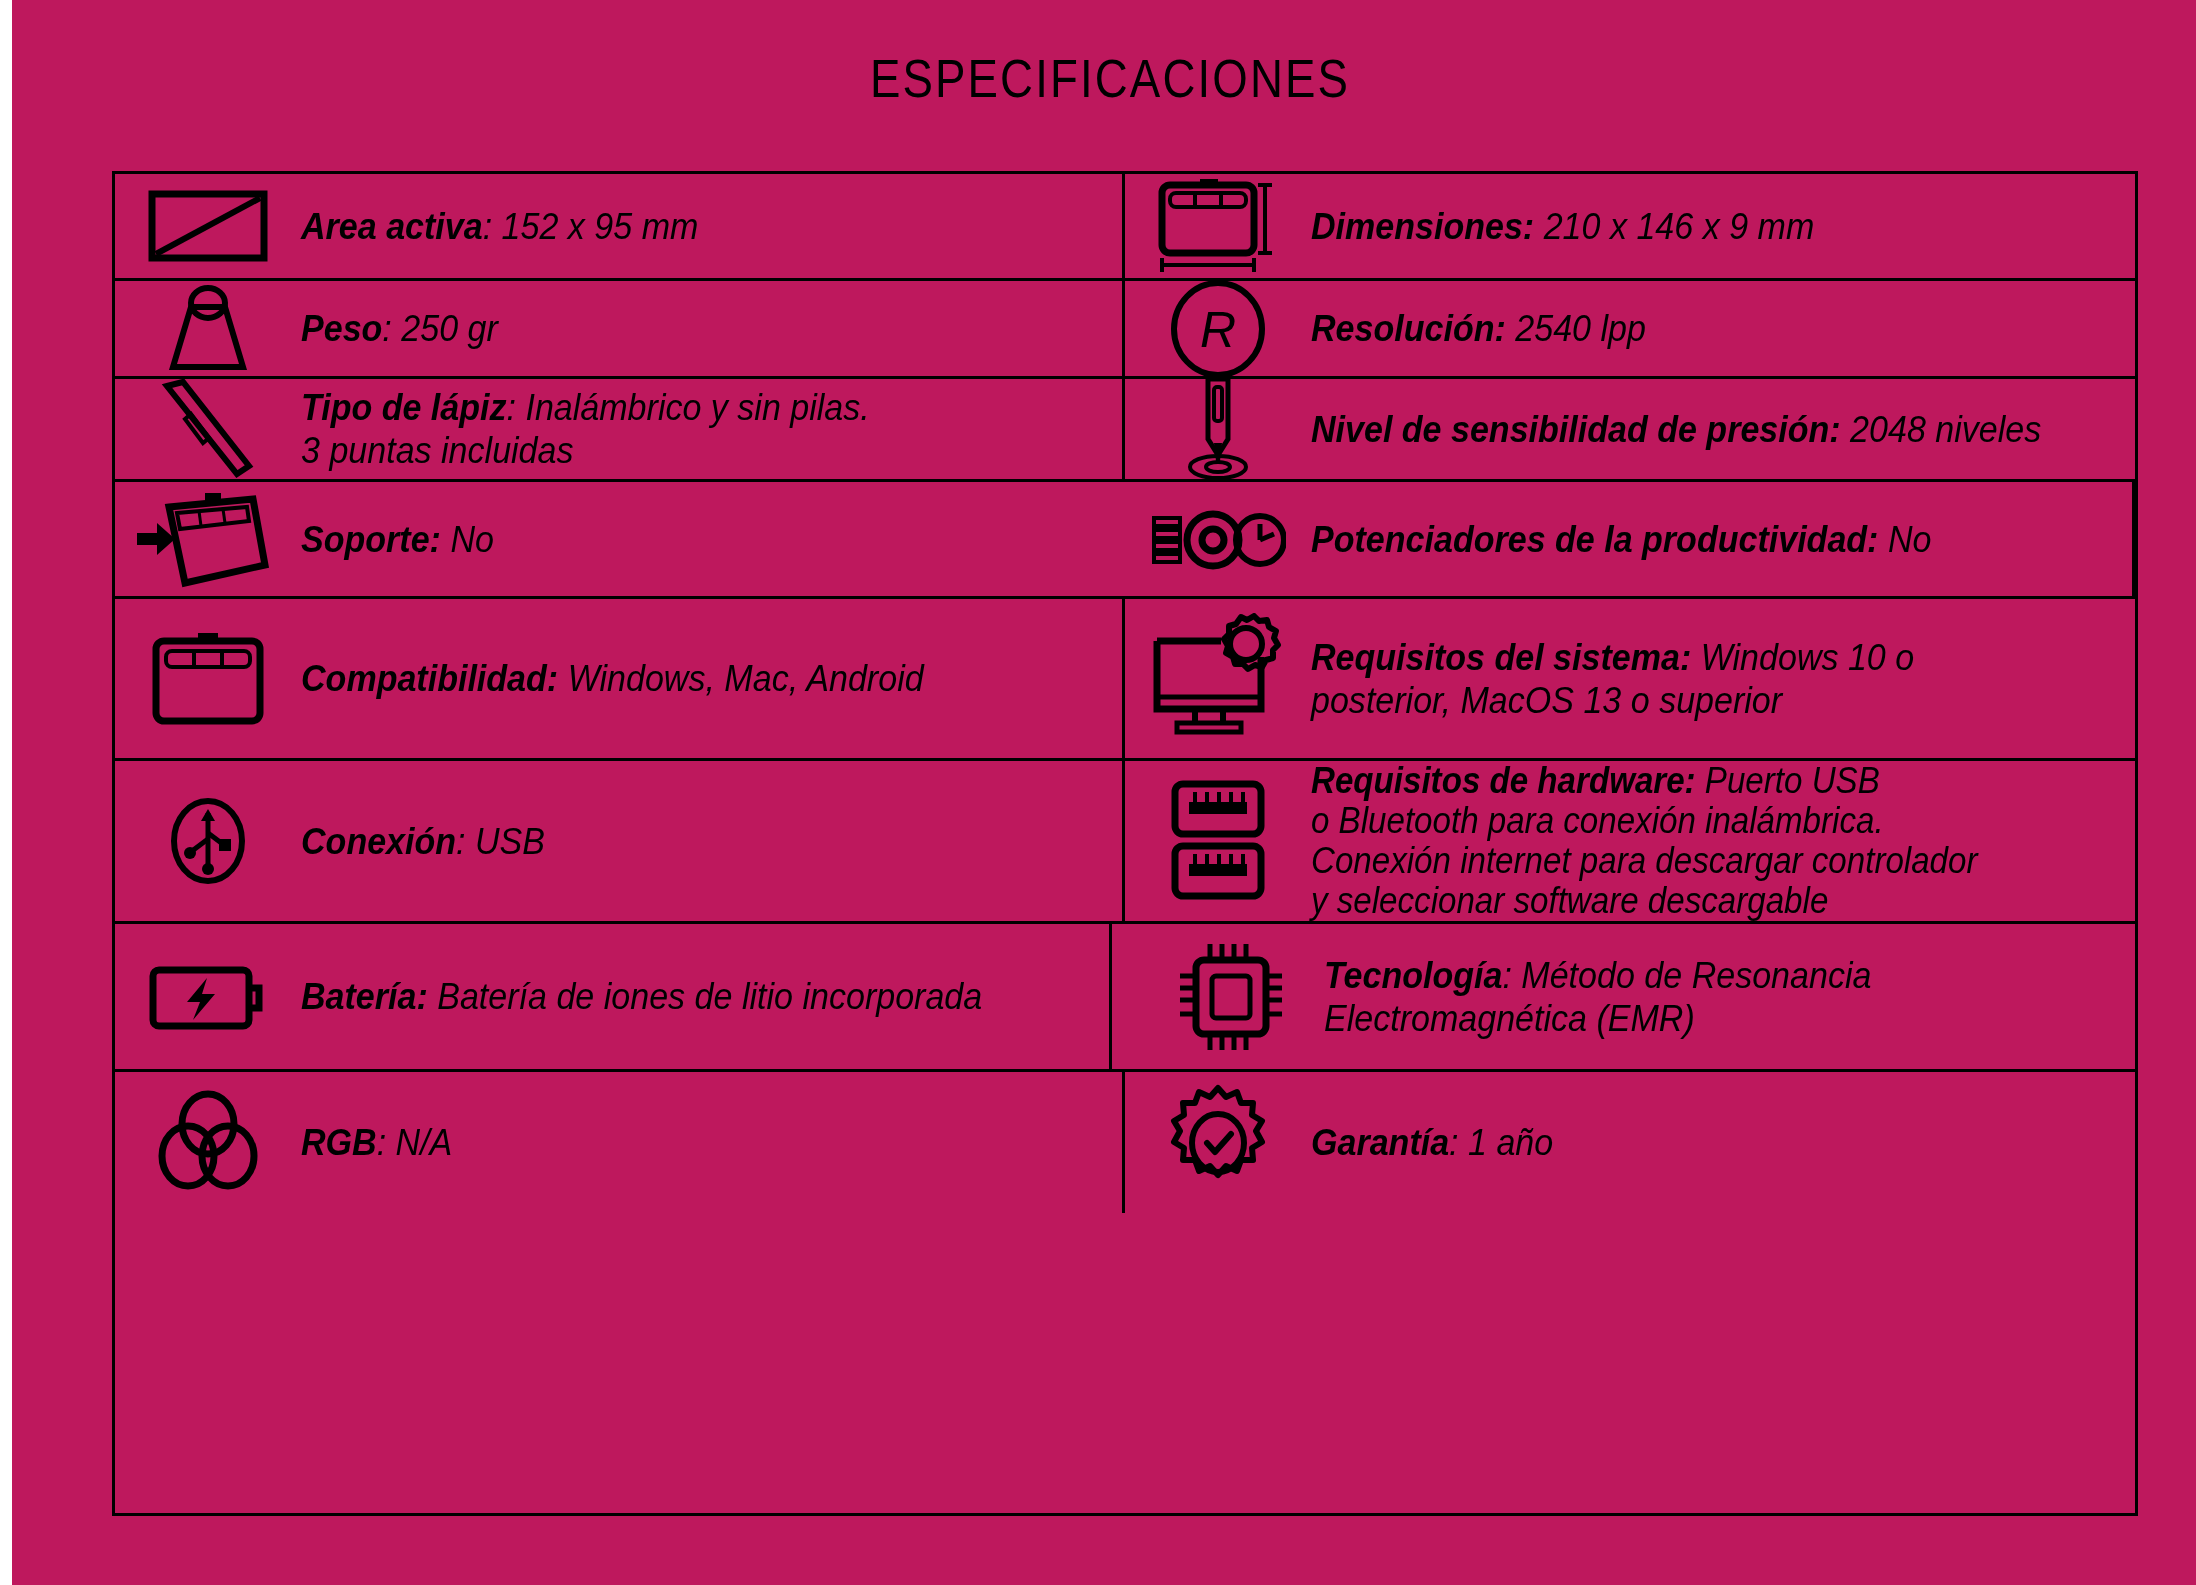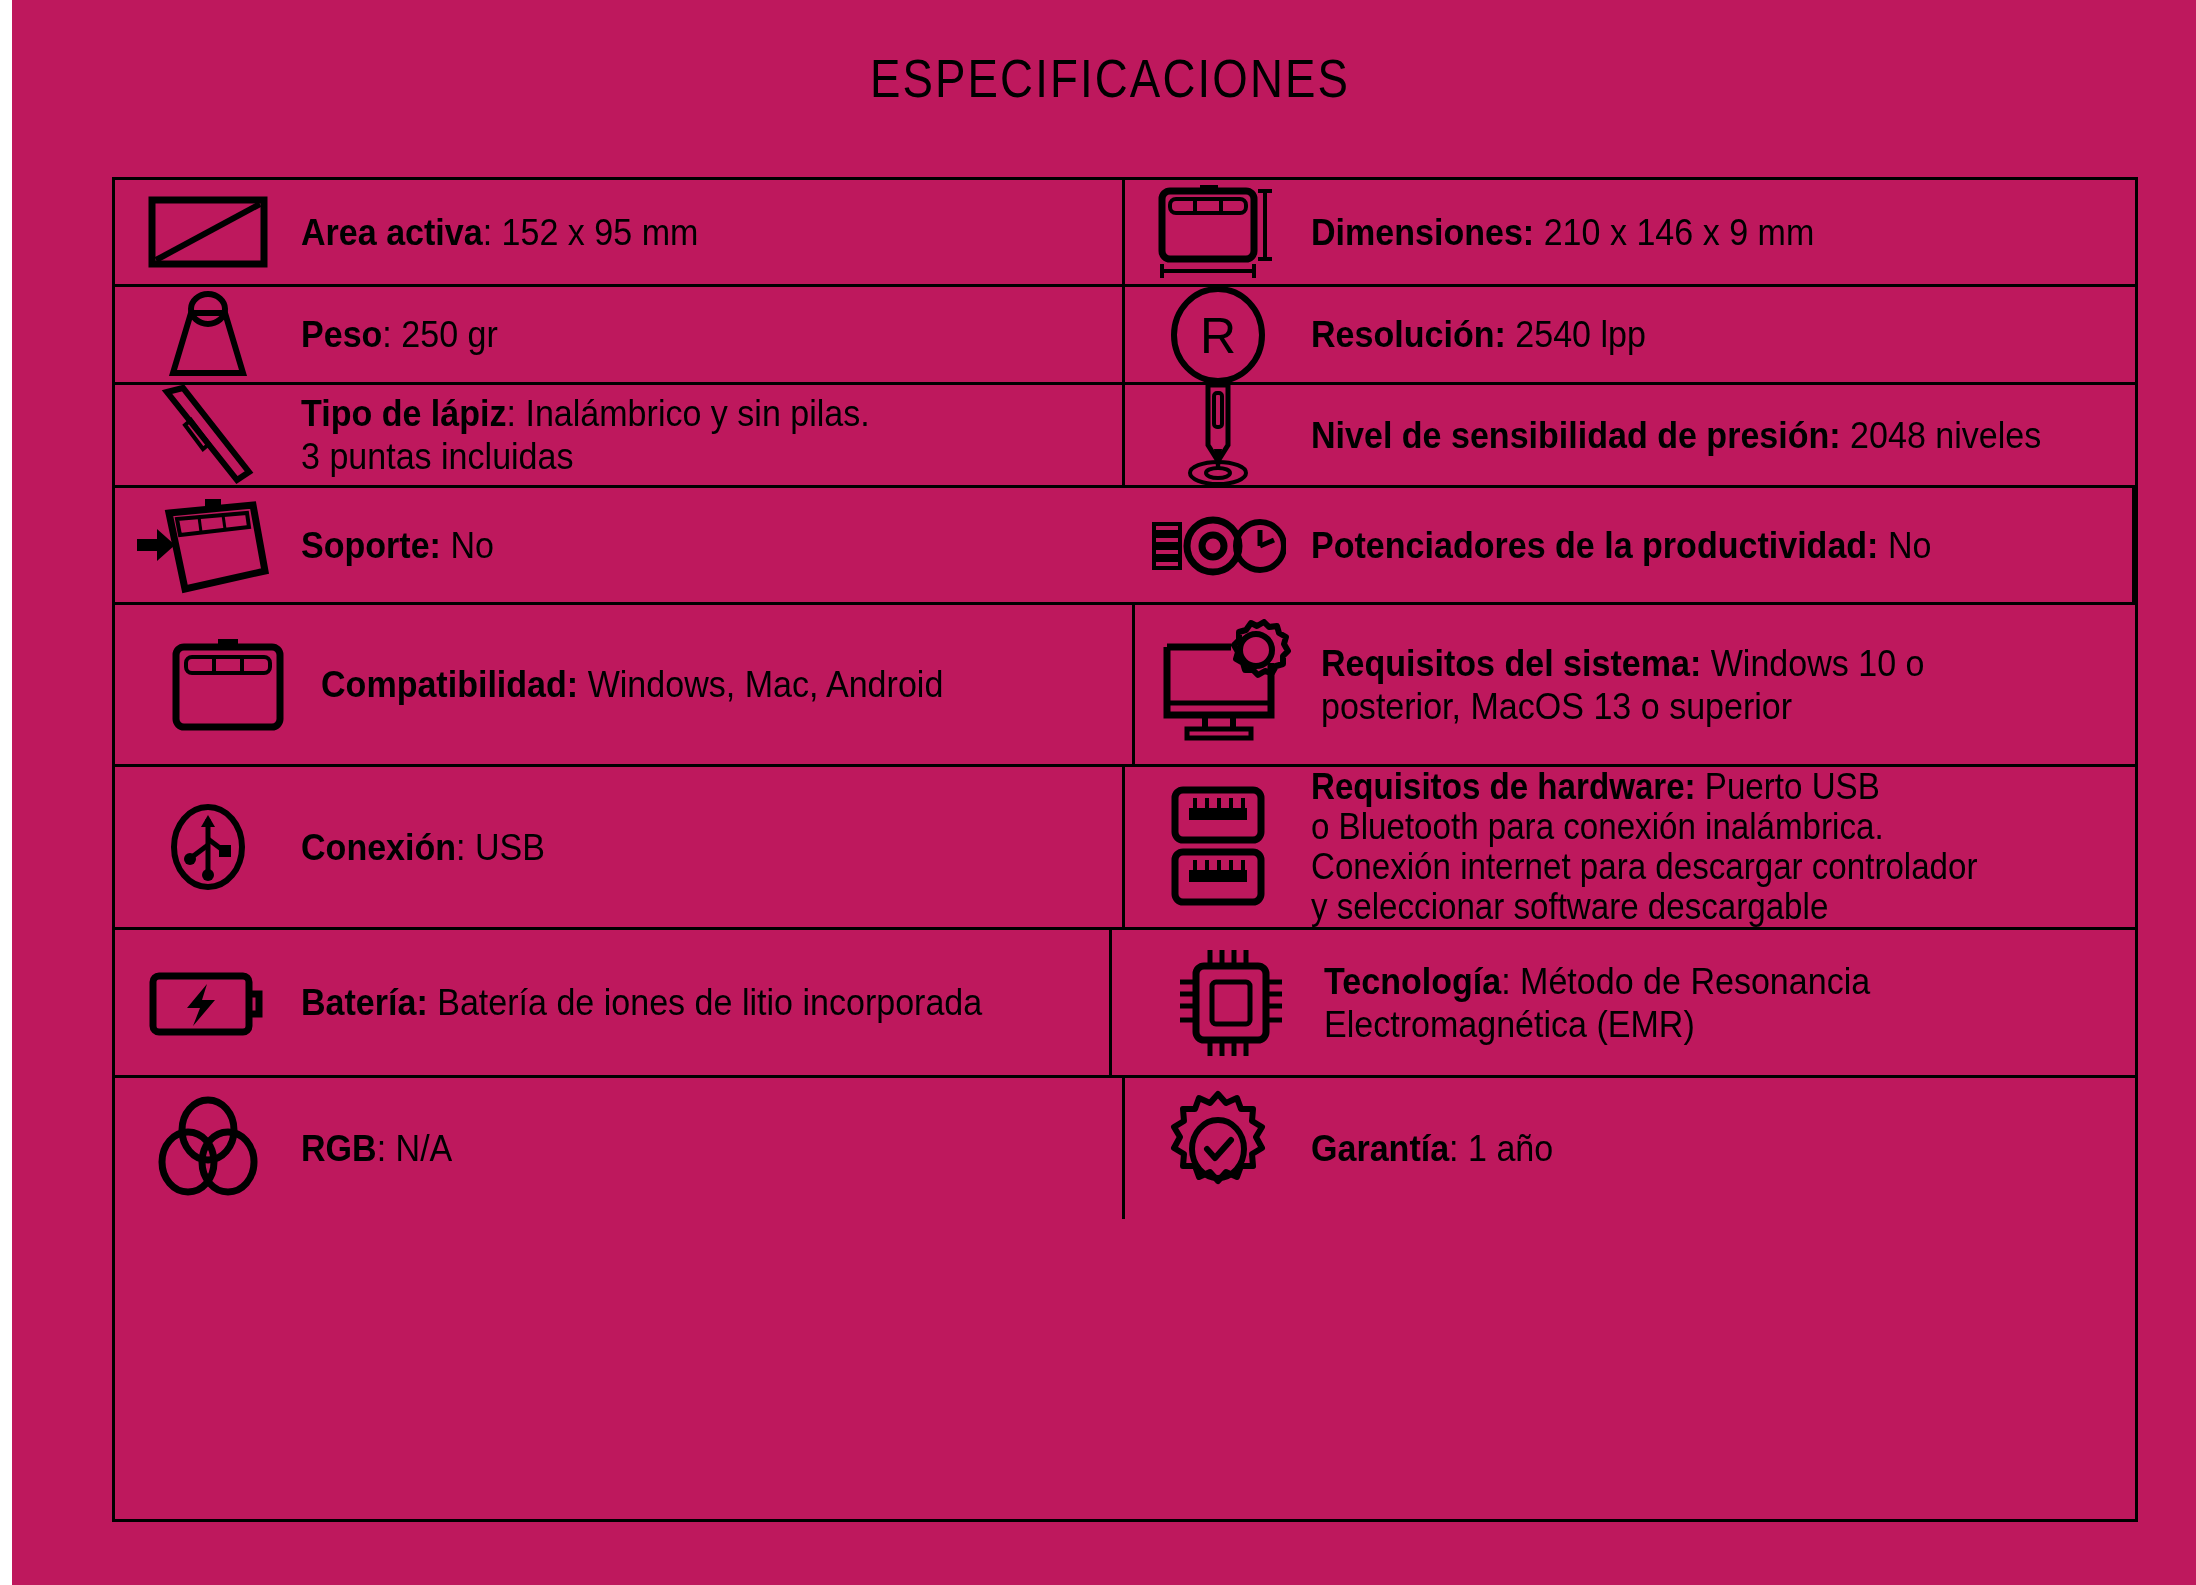--- a/index.html
+++ b/index.html
@@ -37,27 +37,28 @@
     font-family: "Liberation Sans Narrow", "Liberation Sans", sans-serif;
     transform: scaleX(0.86);
     transform-origin: center top;
     white-space: nowrap;
   }
 
   
   #spec-table {
     position: absolute;
     left: 100px;
-    top: 177px;
+    top: 171px;
     width: 2026px;
     height: 1345px;
     border: 3px solid #000;
     box-sizing: border-box;
     display: flex;
     flex-direction: column;
+    font-style: italic;
   }
   .spec-row {
     display: flex;
     flex-direction: row;
     border-bottom: 3px solid #000;
     box-sizing: border-box;
     width: 100%;
   }
   .spec-row:last-child { border-bottom: none; }
 
@@ -225,21 +226,21 @@
             <line x1="110" y1="34" x2="110" y2="18" stroke="#000" stroke-width="5"></line>
             <line x1="110" y1="34" x2="124" y2="28" stroke="#000" stroke-width="5"></line>
           </svg>
         </div>
         <div class="spec-text">
           <span class="spec-line"><b>Potenciadores de la productividad:</b> No</span>
         </div>
       </div>
     </div>
 
-    <div class="spec-row" style="height:162px;padding-left:20px;">
+    <div class="spec-row" style="height:162px;">
       <div class="spec-cell left-cell">
         <div class="icon-box">
           <svg width="124" height="104" viewBox="0 0 124 104">
             <rect x="10" y="14" width="104" height="80" rx="8" fill="none" stroke="#000" stroke-width="7"></rect>
             <rect x="52" y="6" width="20" height="10" fill="#000"></rect>
             <rect x="20" y="24" width="84" height="16" rx="6" fill="none" stroke="#000" stroke-width="4"></rect>
             <line x1="48" y1="24" x2="48" y2="40" stroke="#000" stroke-width="4"></line>
             <line x1="76" y1="24" x2="76" y2="40" stroke="#000" stroke-width="4"></line>
           </svg>
         </div>

